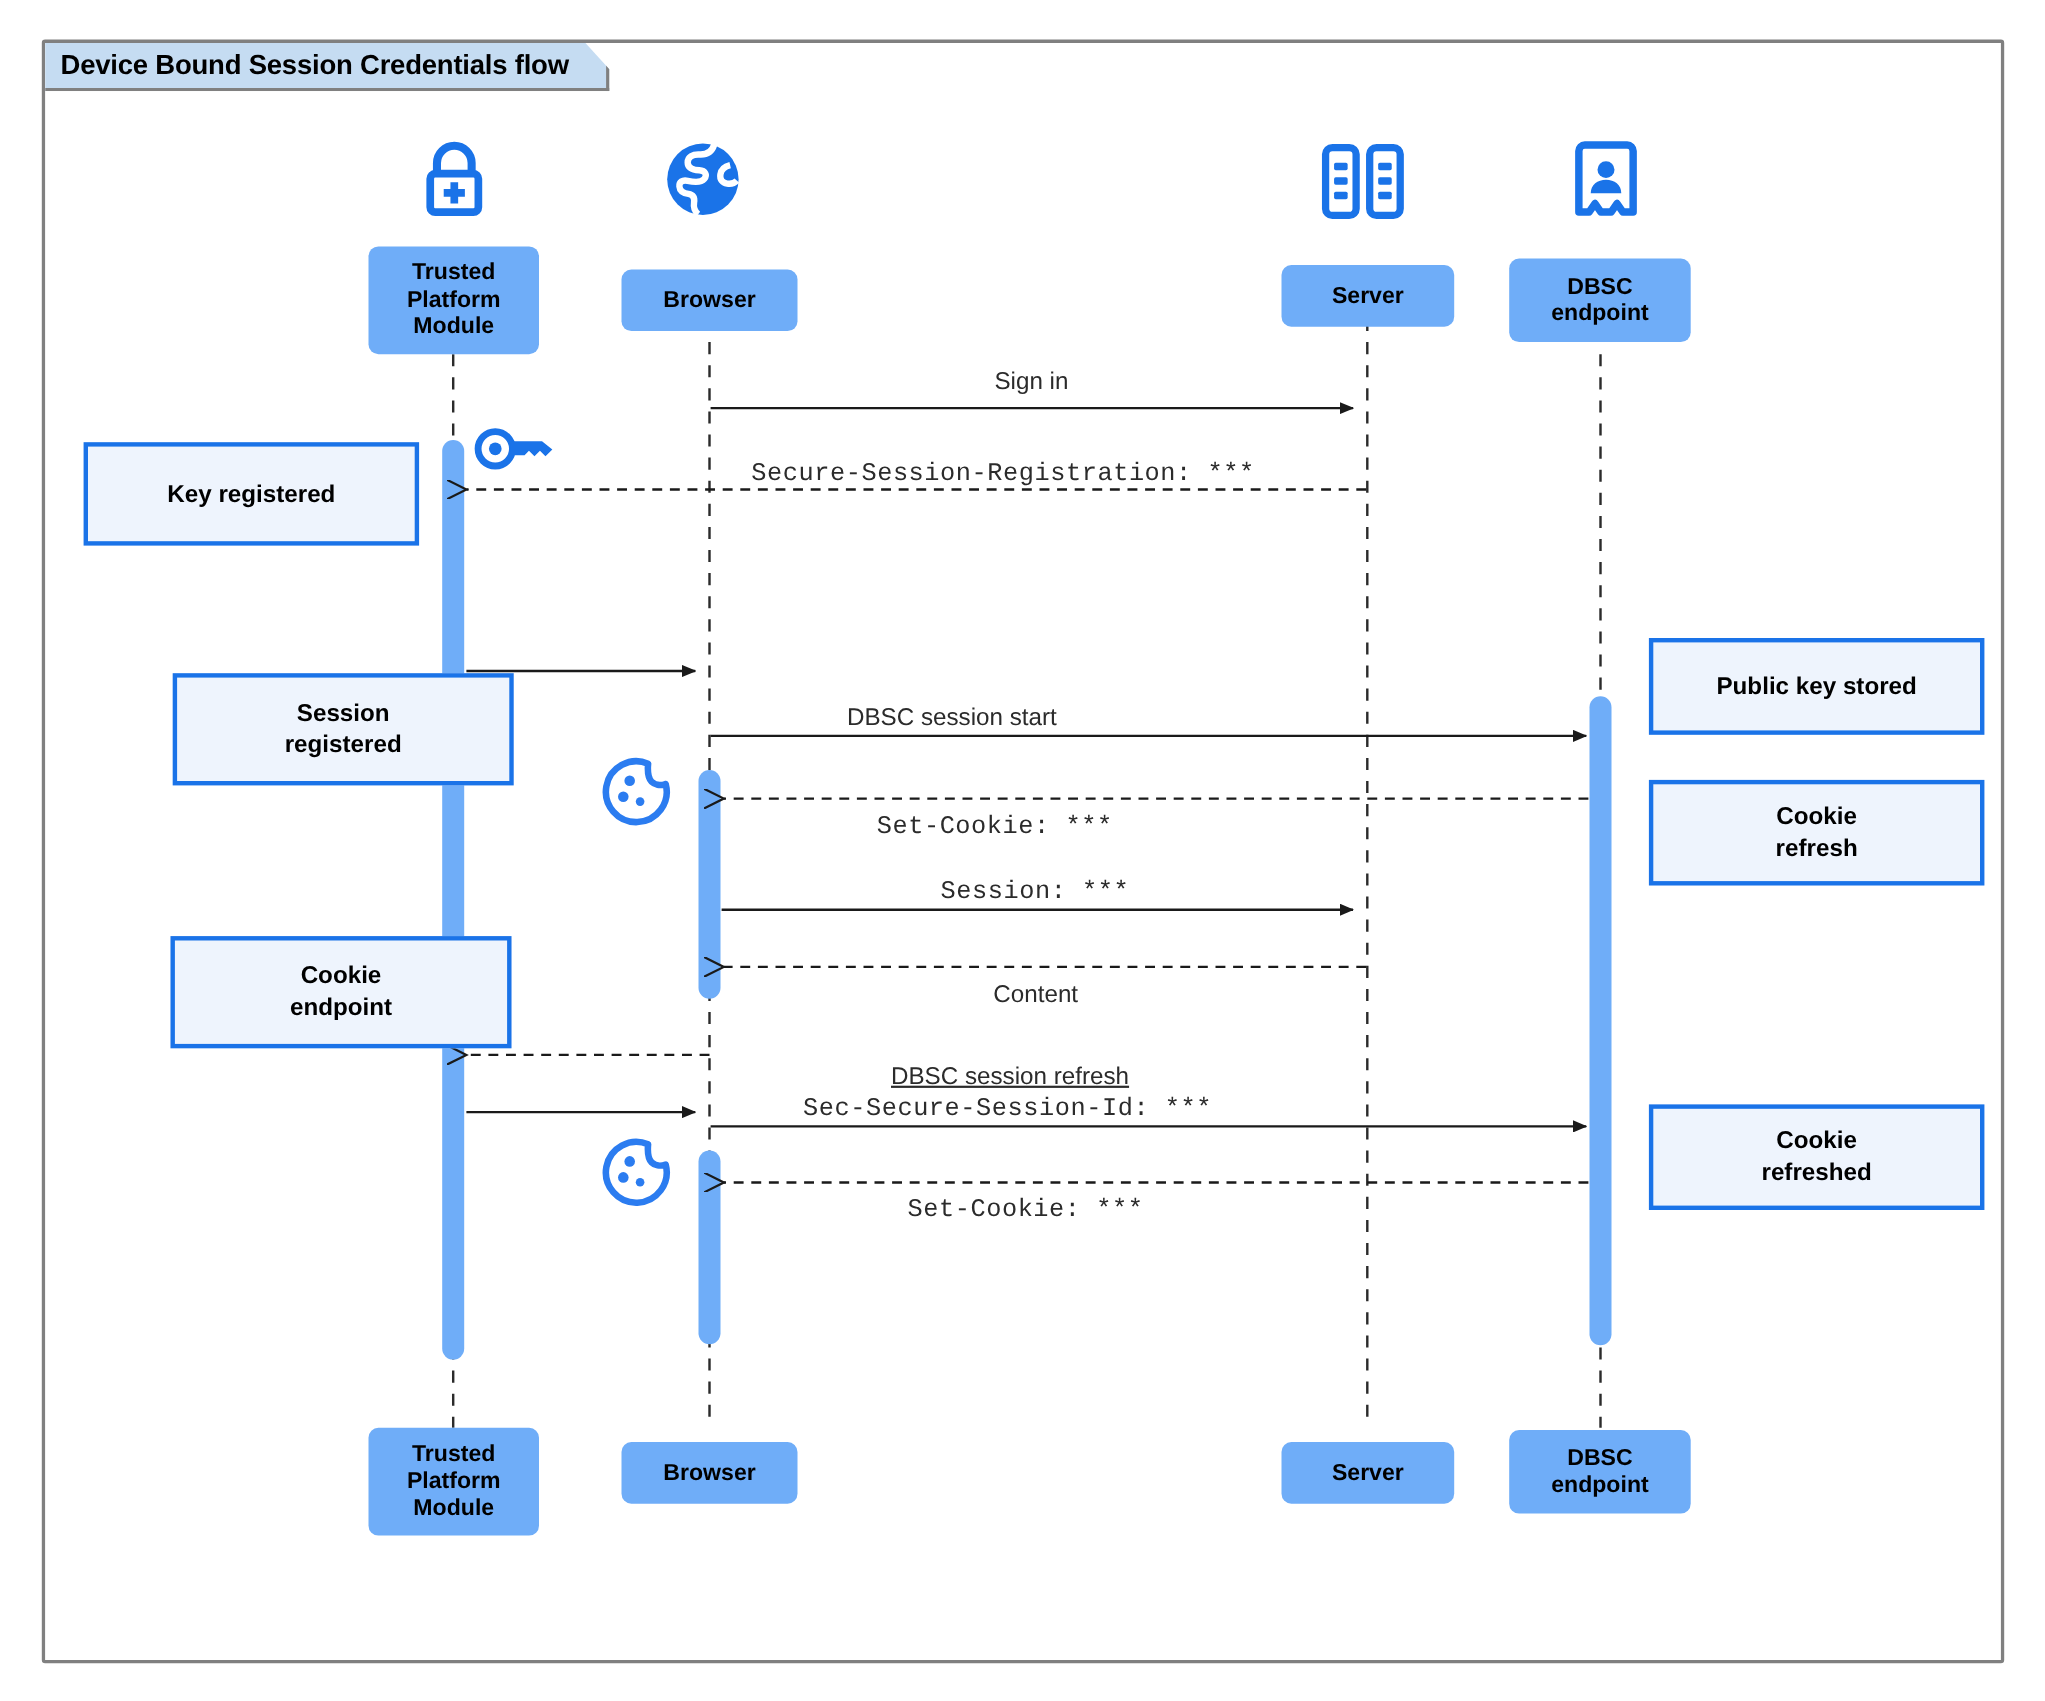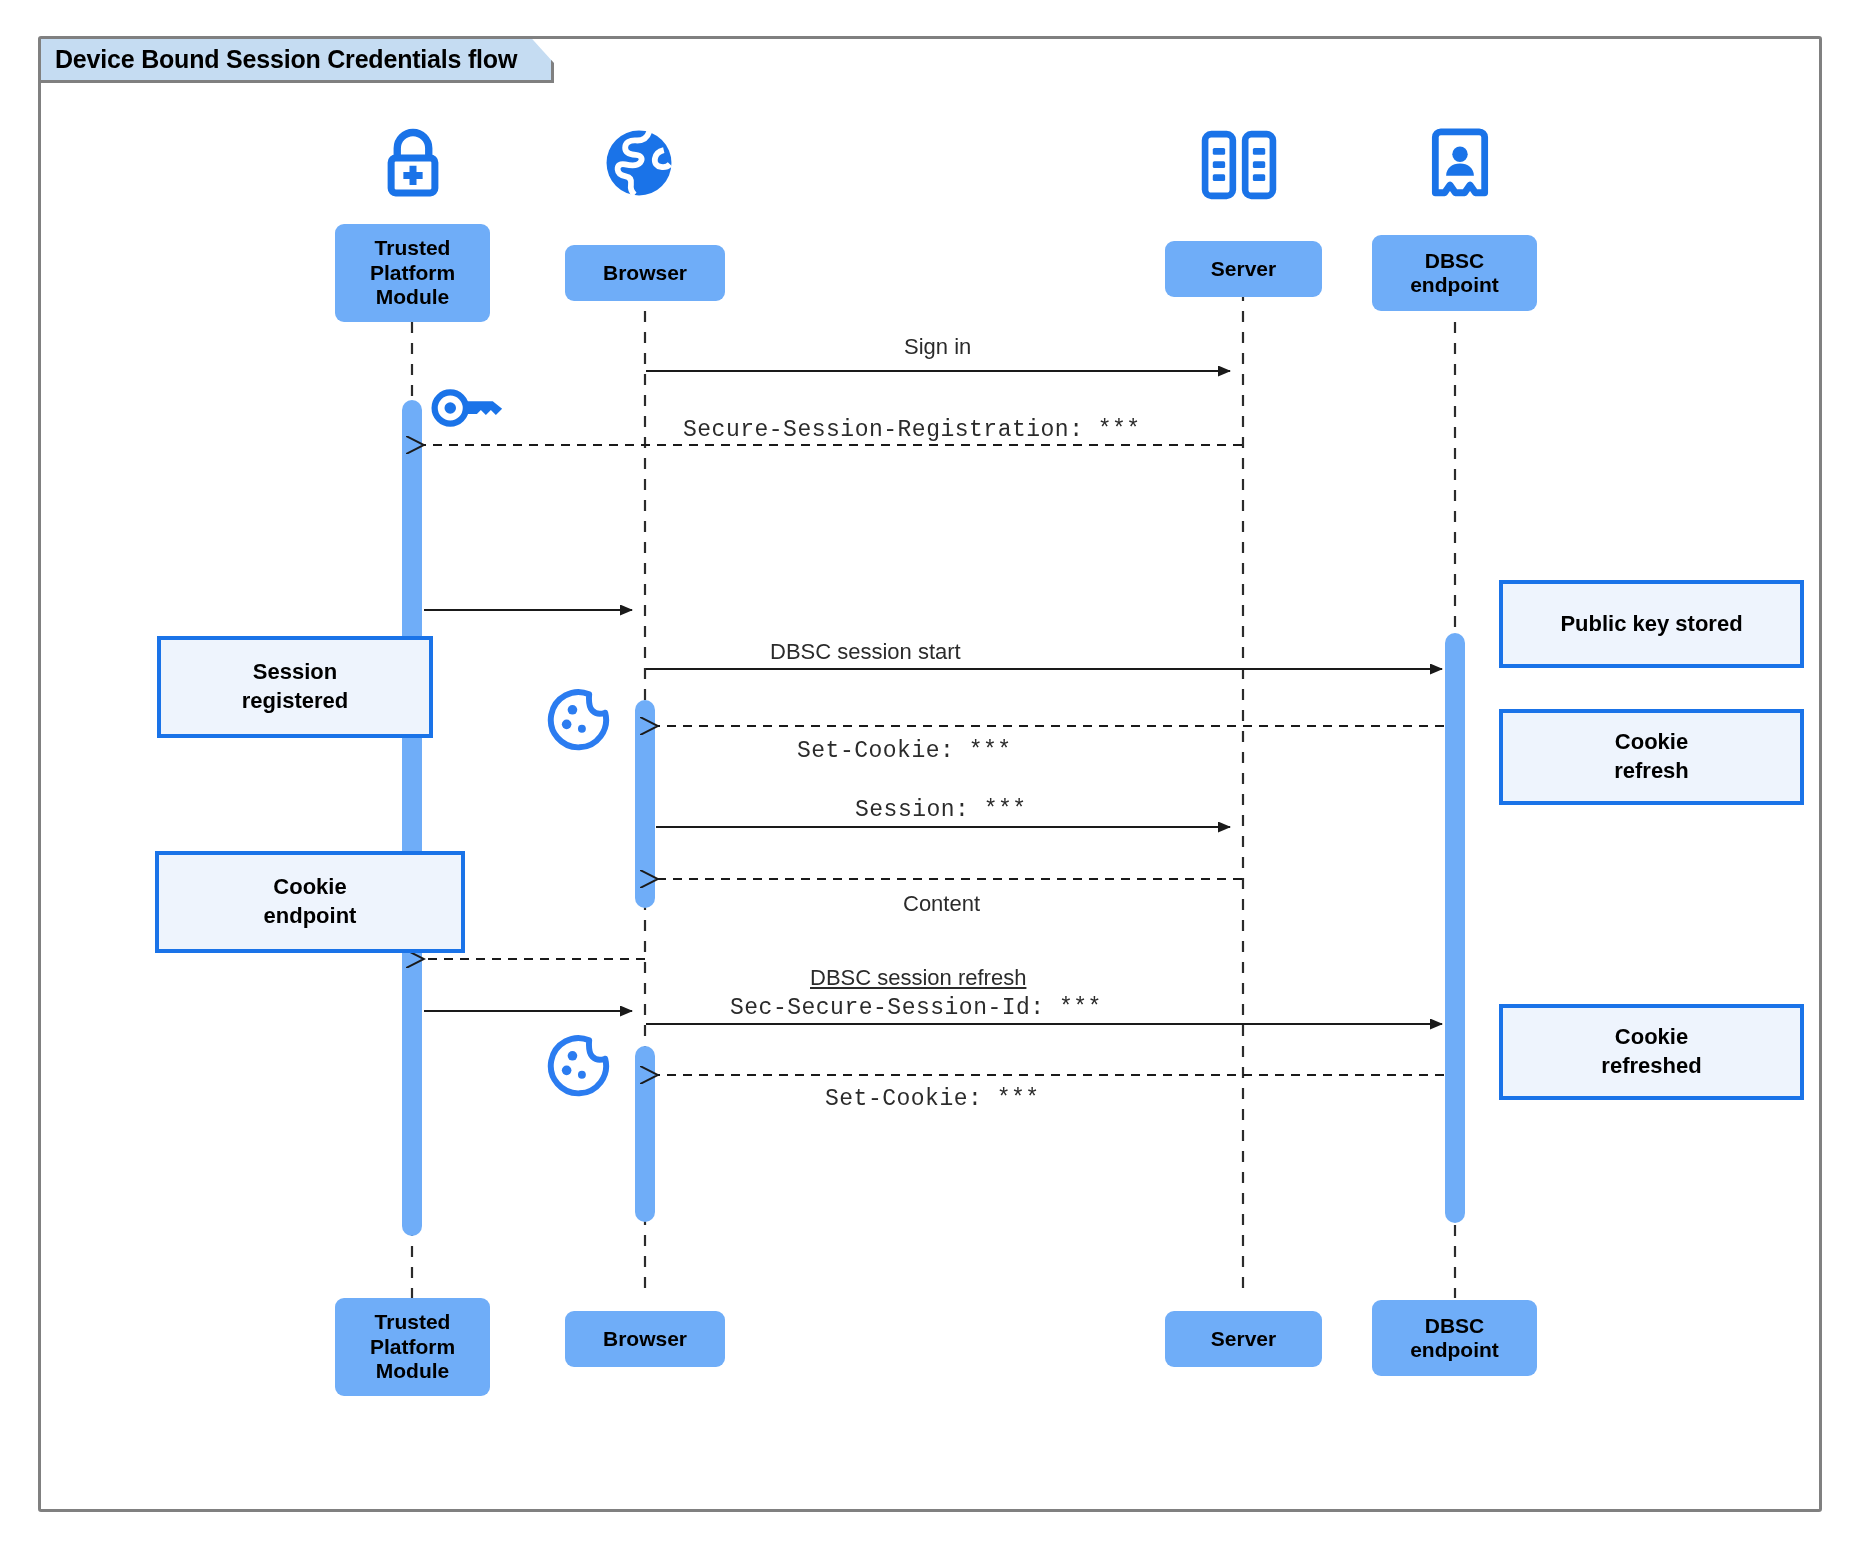--- a/index.html
+++ b/index.html
@@ -209,22 +209,25 @@
     <span>Server</span>
   </div>
 
   <div class="pbox" style="left:1372px;top:1300px;width:165px;height:76px;">
     <div>
       <div>DBSC</div>
       <div>endpoint</div>
     </div>
   </div>
 
-
-  <div class="note" style="left:157px;top:636px;width:276px;height:102px;">
+  <div class="note" style="left:76px;top:402px;width:305px;height:94px;">
+    <span>Key registered</span>
+  </div>
+
+  <div class="note" style="left:157px;top:612px;width:310px;height:102px;">
     <div>
       <div>Session</div>
       <div>registered</div>
     </div>
   </div>
 
   <div class="note" style="left:155px;top:851px;width:310px;height:102px;">
     <div>
       <div>Cookie</div>
       <div>endpoint</div>

